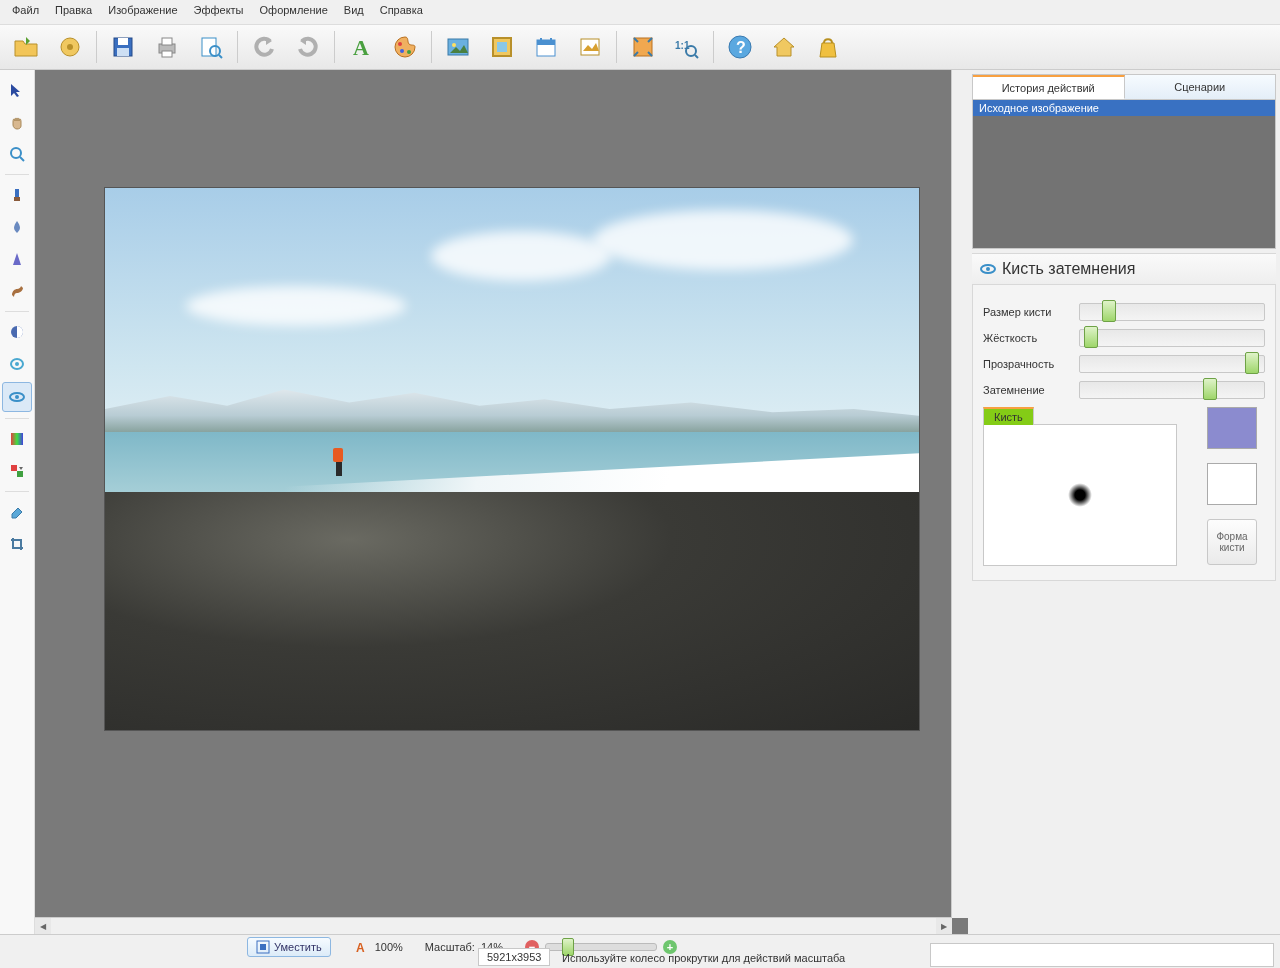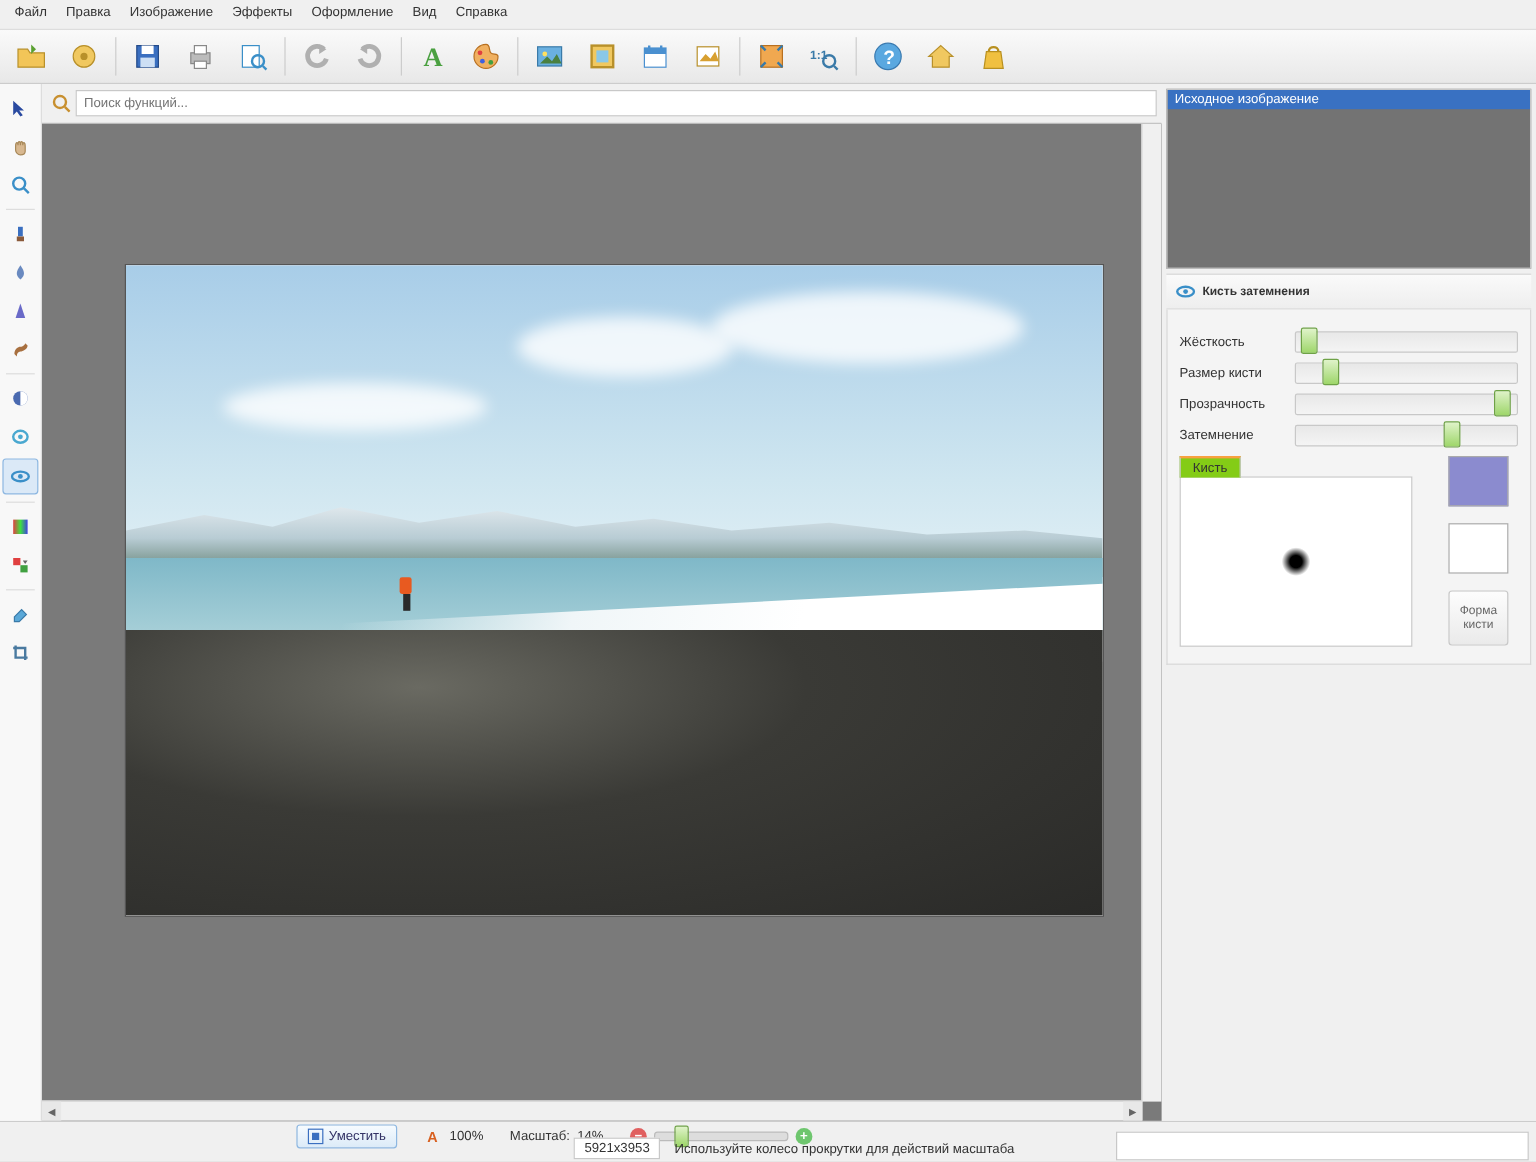--- a/index.html
+++ b/index.html
@@ -24,21 +24,21 @@
 .scroll-h .arrow,.scroll-v .arrow{width:16px;height:16px;background:#e8e8e8;display:flex;align-items:center;justify-content:center;font-size:8px;color:#666}
 .scroll-h{display:flex}
 .scroll-h .track{flex:1}
 .right{width:312px;background:#f0f0f0;display:flex;flex-direction:column;padding:4px;box-sizing:border-box}
 .tabs{height:24px;display:flex;background:#fff;border:1px solid #c8c8c8;border-bottom:none}
 .tab{flex:1;display:flex;align-items:center;justify-content:center;background:linear-gradient(#f6fbff,#e4eef8);border-right:1px solid #c8c8c8;font-size:11px;cursor:default}
 .tab.active{background:#fff;border-top:2px solid #f8a040;border-bottom:1px solid #fff}
 .tab:last-child{border-right:none}
 .history{height:148px;background:#737373;border:1px solid #c8c8c8;overflow:auto}
 .hist-item{background:#3971c2;color:#fff;padding:2px 6px;font-size:11px}
-.panel-title{display:flex;align-items:center;padding:6px 8px;border-bottom:1px solid #d8d8d8;border-top:1px solid #d8d8d8;background:linear-gradient(#fafafa,#eee);margin-top:4px;font-weight:bold;font-size:10px}
+.panel-title{display:flex;align-items:center;padding:6px 8px;border-bottom:1px solid #d8d8d8;border-top:1px solid #d8d8d8;background:linear-gradient(#fafafa,#eee);margin-top:4px;font-weight:normal;font-size:16px}
 .panel-title .picon{margin-right:6px}
 .panel-body{background:#f4f4f4;border:1px solid #d8d8d8;border-top:none;padding:10px 10px 14px 10px}
 .row{display:flex;align-items:center;margin:8px 0}
 .row .lbl{width:96px;font-size:11px}
 .slider{flex:1;height:16px;position:relative;background:linear-gradient(#e8e8e8,#f4f4f4);border:1px solid #c8c8c8;border-radius:2px}
 .slider .thumb{position:absolute;top:-4px;width:12px;height:20px;background:linear-gradient(#dff3c9,#9ed66a);border:1px solid #6ea246;border-radius:2px}
 .brushprev{display:flex;margin-top:8px}
 .brush-left{flex:1}
 .brush-tab{display:inline-block;background:#84cc16;border:1px solid #c8c8c8;border-bottom:none;border-top:2px solid #f8a040;padding:2px 10px;font-size:11px}
 .brush-box{width:192px;height:140px;background:#fff;border:1px solid #c8c8c8;display:flex;align-items:center;justify-content:center;margin-top:-1px}
@@ -299,29 +299,20 @@
         </svg>
       </div>
     <div class="tool">
         <svg width="16" height="16">
           <path d="M4 2 L4 12 L14 12 M2 4 L12 4 L12 14" fill="none" stroke="#4a7aa0" stroke-width="2"></path>
         </svg>
       </div>
   </div>
 
   <div class="center">
-    <div class="searchrow">
-      <div class="mag">
-          <svg width="16" height="16">
-            <circle cx="7" cy="7" r="5" fill="none" stroke="#c89030" stroke-width="2"></circle>
-            <line x1="11" y1="11" x2="15" y2="15" stroke="#c89030" stroke-width="2"></line>
-          </svg>
-        </div>
-      <input type="text" placeholder="Поиск функций..." style="">
-    </div>
     <div class="canvaswrap">
       <div class="canvas">
         <div class="img">
           <div class="sky"></div>
           <div class="cloud" style="left:40%;top:8%;width:180px;height:50px"></div>
           <div class="cloud" style="left:10%;top:18%;width:220px;height:40px"></div>
           <div class="cloud" style="left:60%;top:4%;width:260px;height:60px"></div>
           <div class="mtn"></div>
           <div class="sea"></div>
           <div class="foam"></div>
@@ -335,44 +326,48 @@
       <div class="scroll-v"></div>
       <div class="scroll-h">
         <div class="arrow">◀</div>
         <div class="track"></div>
         <div class="arrow">▶</div>
       </div>
     </div>
   </div>
 
   <div class="right">
+    <div class="tabs">
+      <div class="tab active">История действий</div>
+      <div class="tab">Сценарии</div>
+    </div>
     <div class="history">
       <div class="hist-item">Исходное изображение</div>
     </div>
 
     <div class="panel-title">
       <span class="picon">
           <svg width="16" height="16">
             <ellipse cx="8" cy="8" rx="7" ry="4" fill="none" stroke="#3a8fc8" stroke-width="2"></ellipse>
             <circle cx="8" cy="8" r="2" fill="#3a8fc8"></circle>
           </svg>
         </span>
       <span>Кисть затемнения</span>
     </div>
     <div class="panel-body">
       <div class="row">
+        <div class="lbl">Размер кисти</div>
+        <div class="slider">
+            <div class="thumb" style="left:12%"></div>
+          </div>
+      </div>
+      <div class="row">
         <div class="lbl">Жёсткость</div>
         <div class="slider">
             <div class="thumb" style="left:2%"></div>
-          </div>
-      </div>
-      <div class="row">
-        <div class="lbl">Размер кисти</div>
-        <div class="slider">
-            <div class="thumb" style="left:12%"></div>
           </div>
       </div>
       <div class="row">
         <div class="lbl">Прозрачность</div>
         <div class="slider">
             <div class="thumb" style="left:calc(96% - 12px)"></div>
           </div>
       </div>
       <div class="row">
         <div class="lbl">Затемнение</div>

